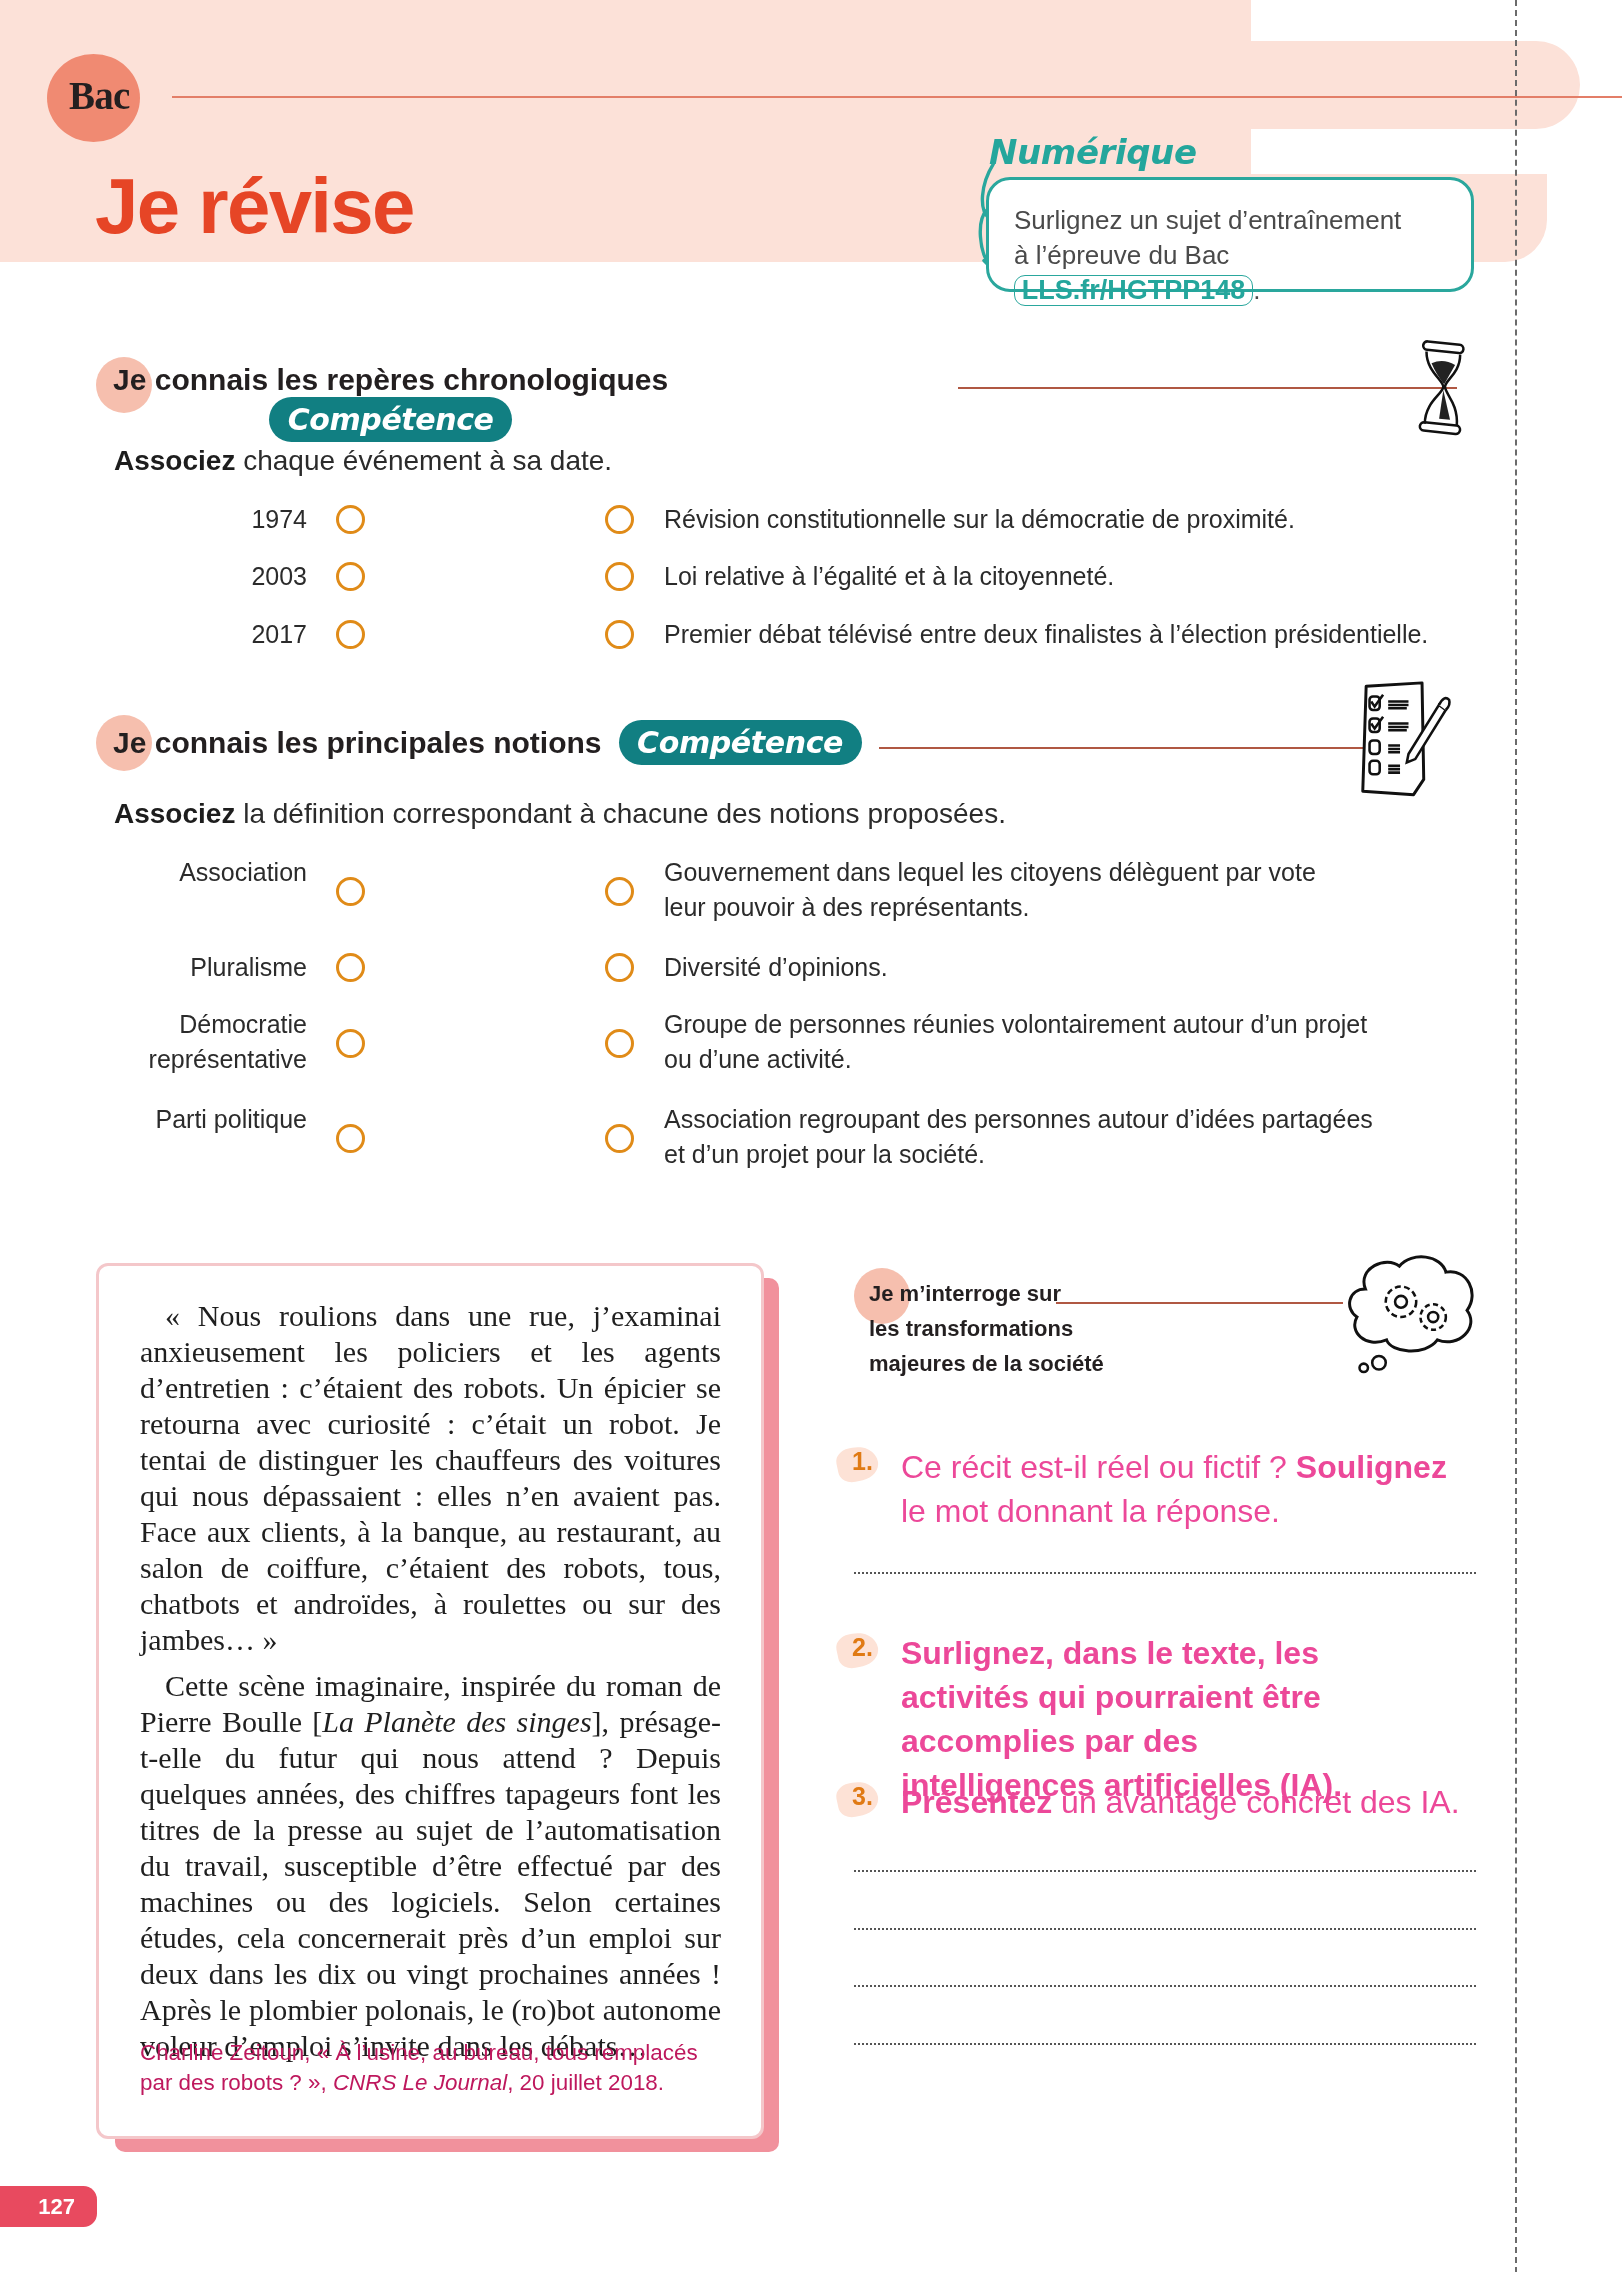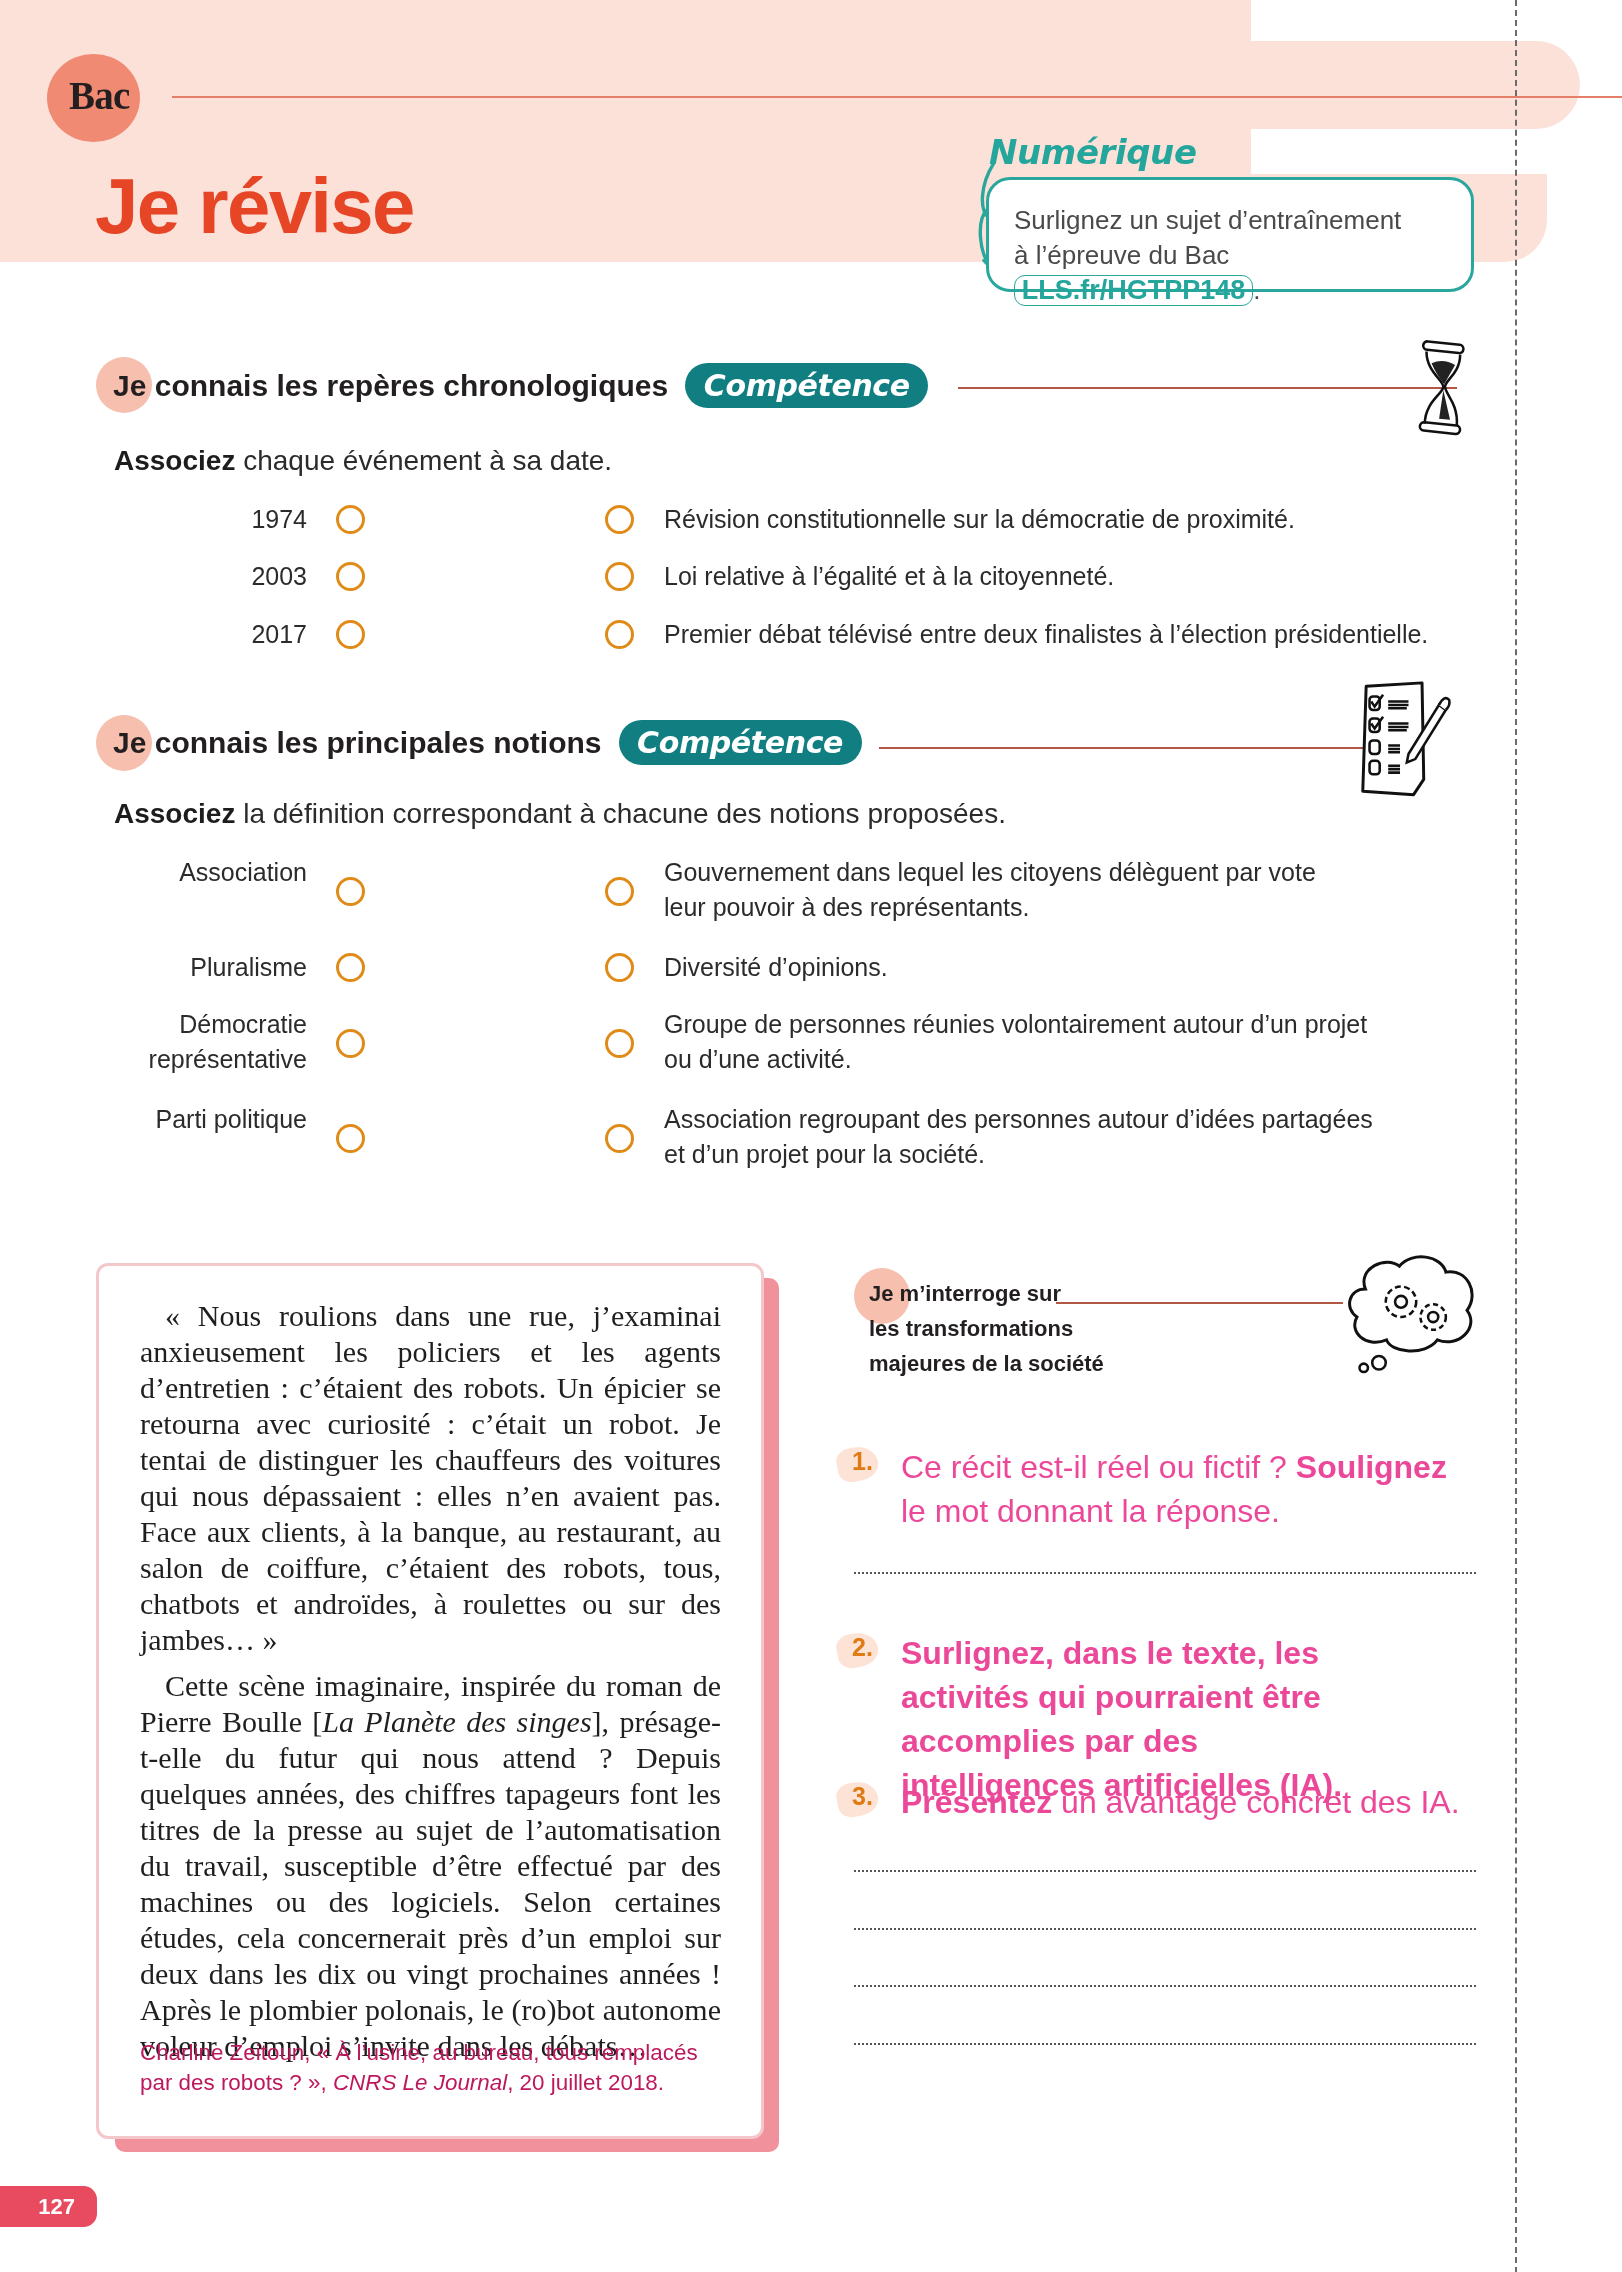--- a/index.html
+++ b/index.html
@@ -82,21 +82,21 @@
   <path d="M25 6 C10 30, 8 60, 20 70 C35 80, 30 50, 18 60 C5 72, 8 110, 22 128 L14 120 M22 128 L26 116" fill="none" stroke="#2aa79d" stroke-width="4" stroke-linecap="round"></path>
 </svg>
 <div class="num-box"></div>
 <div class="num-text">
   <span>Surlignez un sujet d’entraînement</span><br>
   <span>à l’épreuve du Bac</span>
   <span class="num-link">LLS.fr/HGTPP148</span><span>.</span>
 </div>
 
 <div class="je-dot" style="left:96px;top:357px;"></div>
-<div class="sec-head" style="left:113px;top:363px;">
+<div class="sec-head" style="left:113px;top:363px;flex-direction:column;">
   <span class="sec-title"><span class="je">Je</span> <span>connais les repères chronologiques</span></span>
   <span style="width:17px"></span>
   <span class="comp-badge">Compétence</span>
 </div>
 <div class="sec-line" style="left:958px;top:387px;width:499px;"></div>
 <svg style="position:absolute;left:1411px;top:338px;" width="68" height="101" viewBox="0 0 80 120">
   <rect x="14" y="6" width="48" height="10" rx="5" transform="rotate(6 38 11)" fill="#fff" stroke="#111" stroke-width="3"></rect>
   <rect x="10" y="102" width="48" height="10" rx="5" transform="rotate(6 34 107)" fill="#fff" stroke="#111" stroke-width="3"></rect>
   <path d="M18 16 C18 40, 38 50, 38 58 C38 66, 16 76, 16 102 M58 20 C58 42, 40 50, 40 58 C40 66, 56 78, 54 104" fill="none" stroke="#111" stroke-width="3"></path>
   <path d="M24 30 Q38 24 52 32 Q44 46 39 55 Q30 44 24 30Z" fill="#222"></path>

